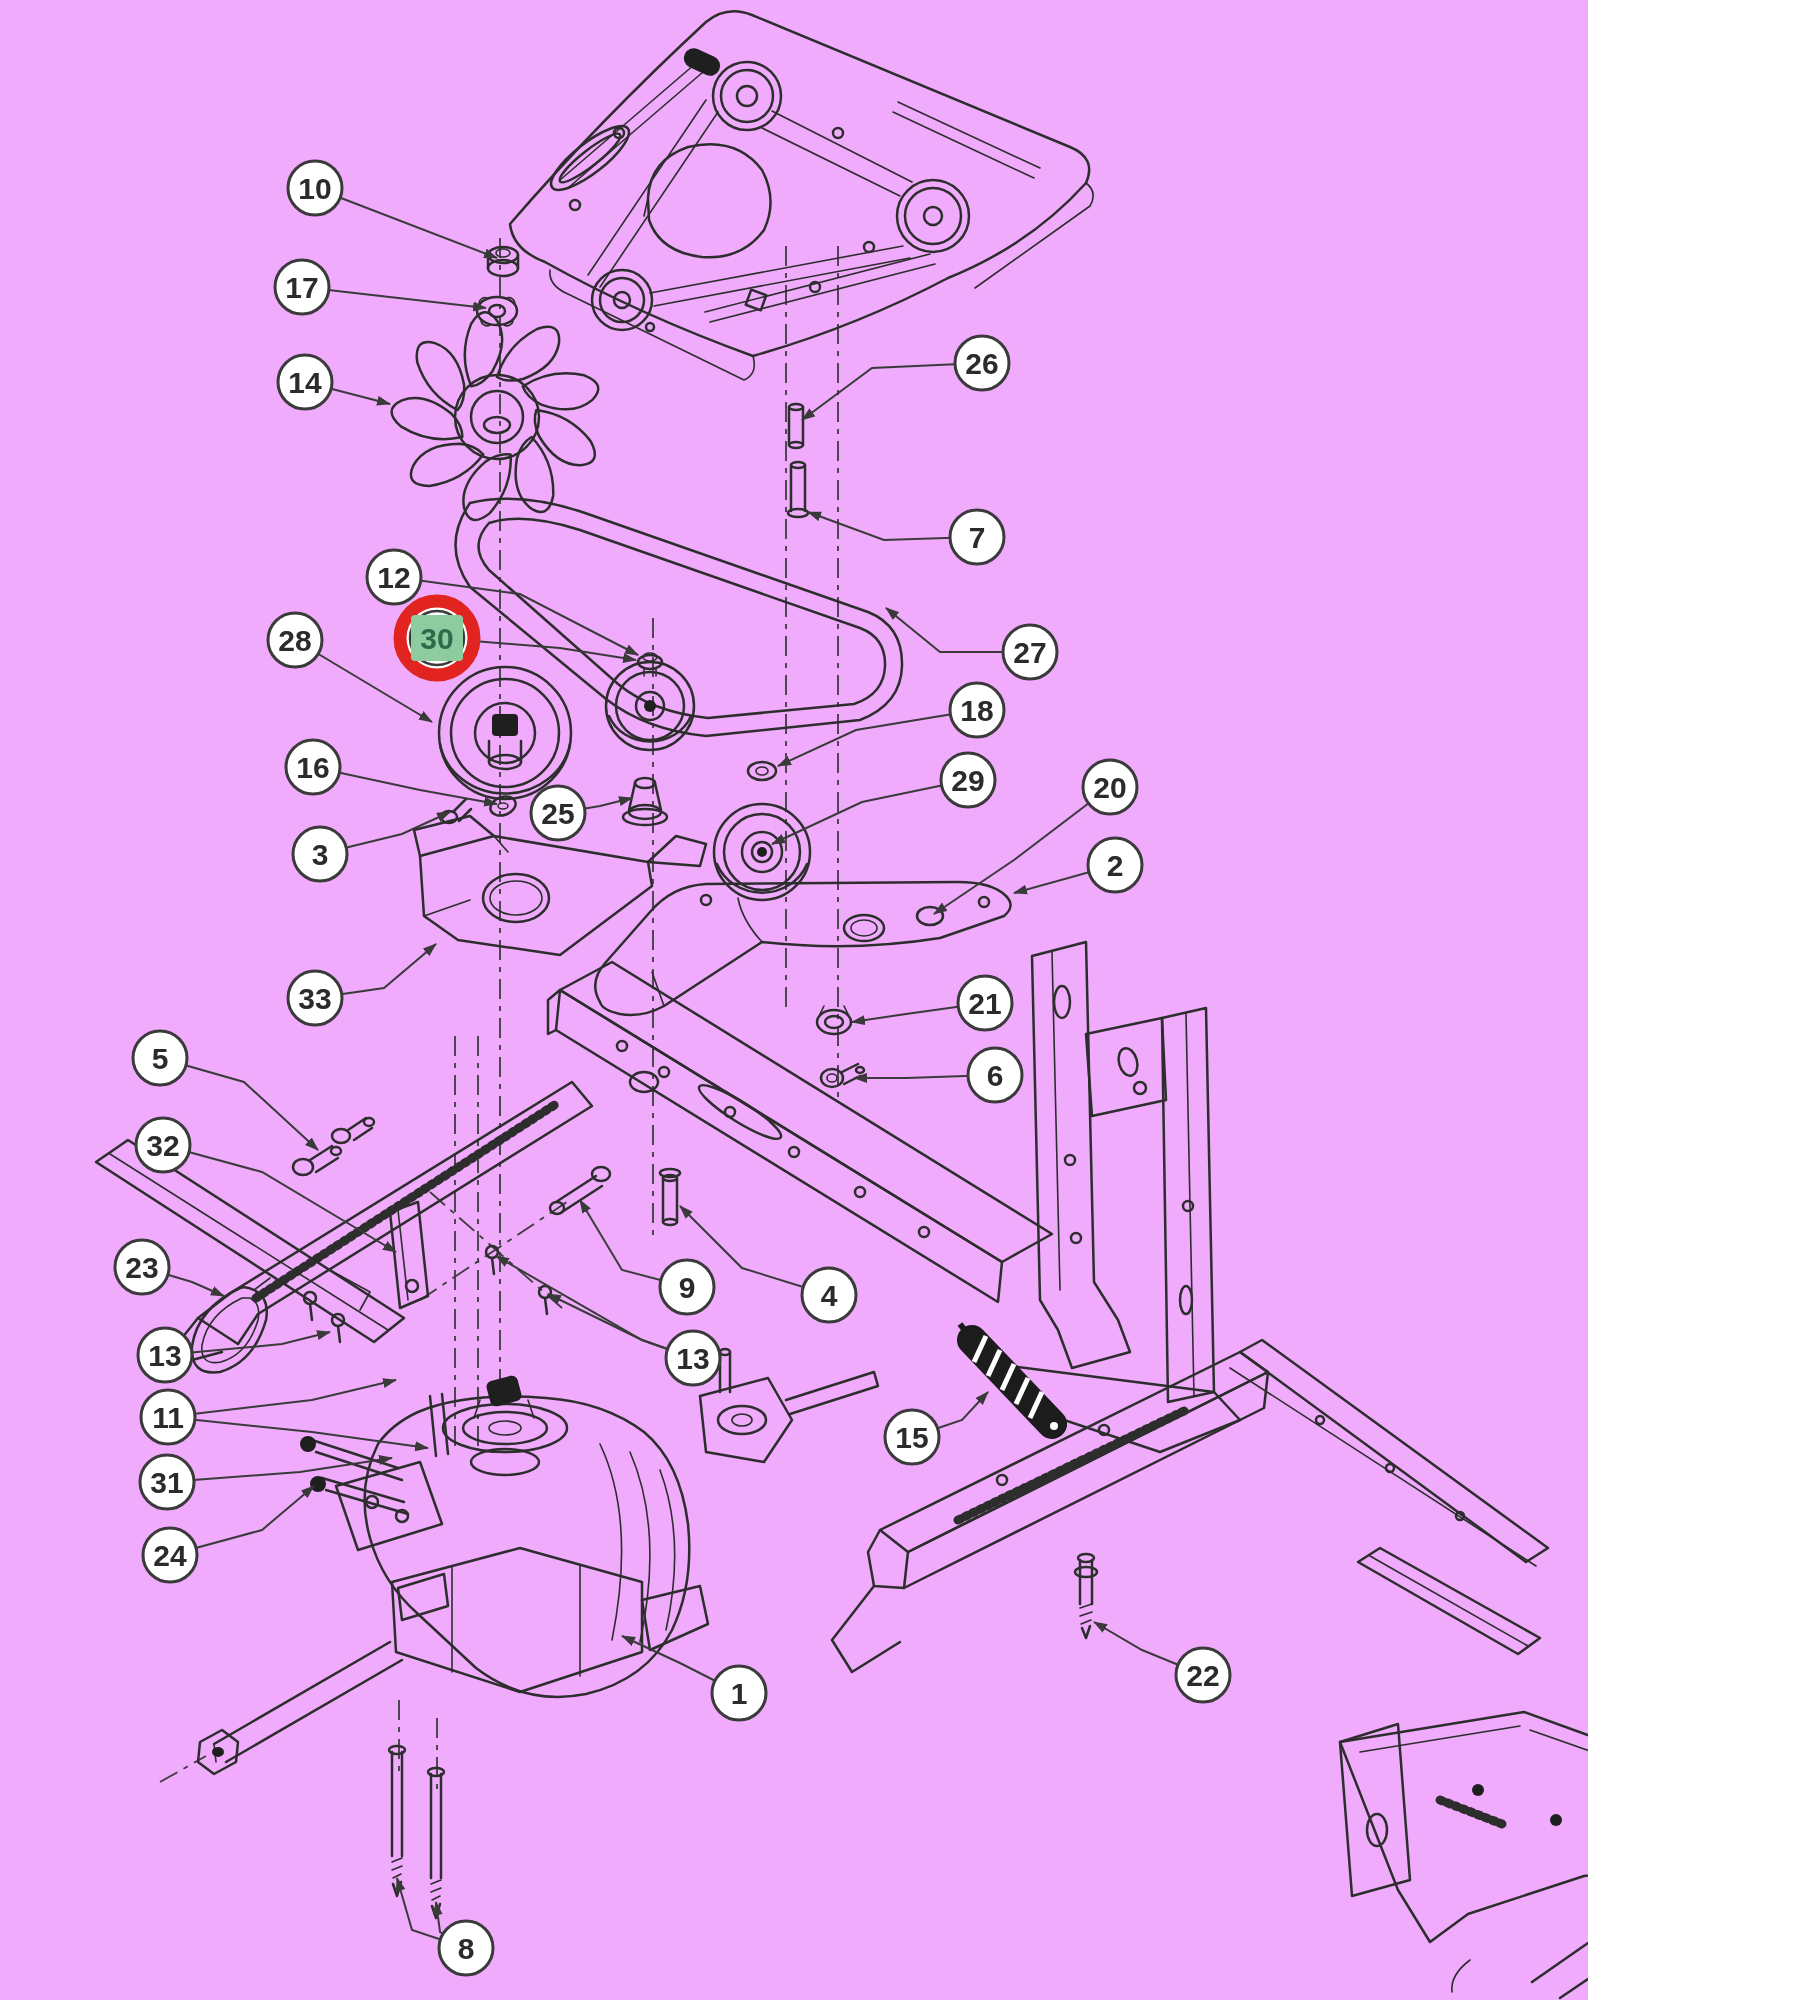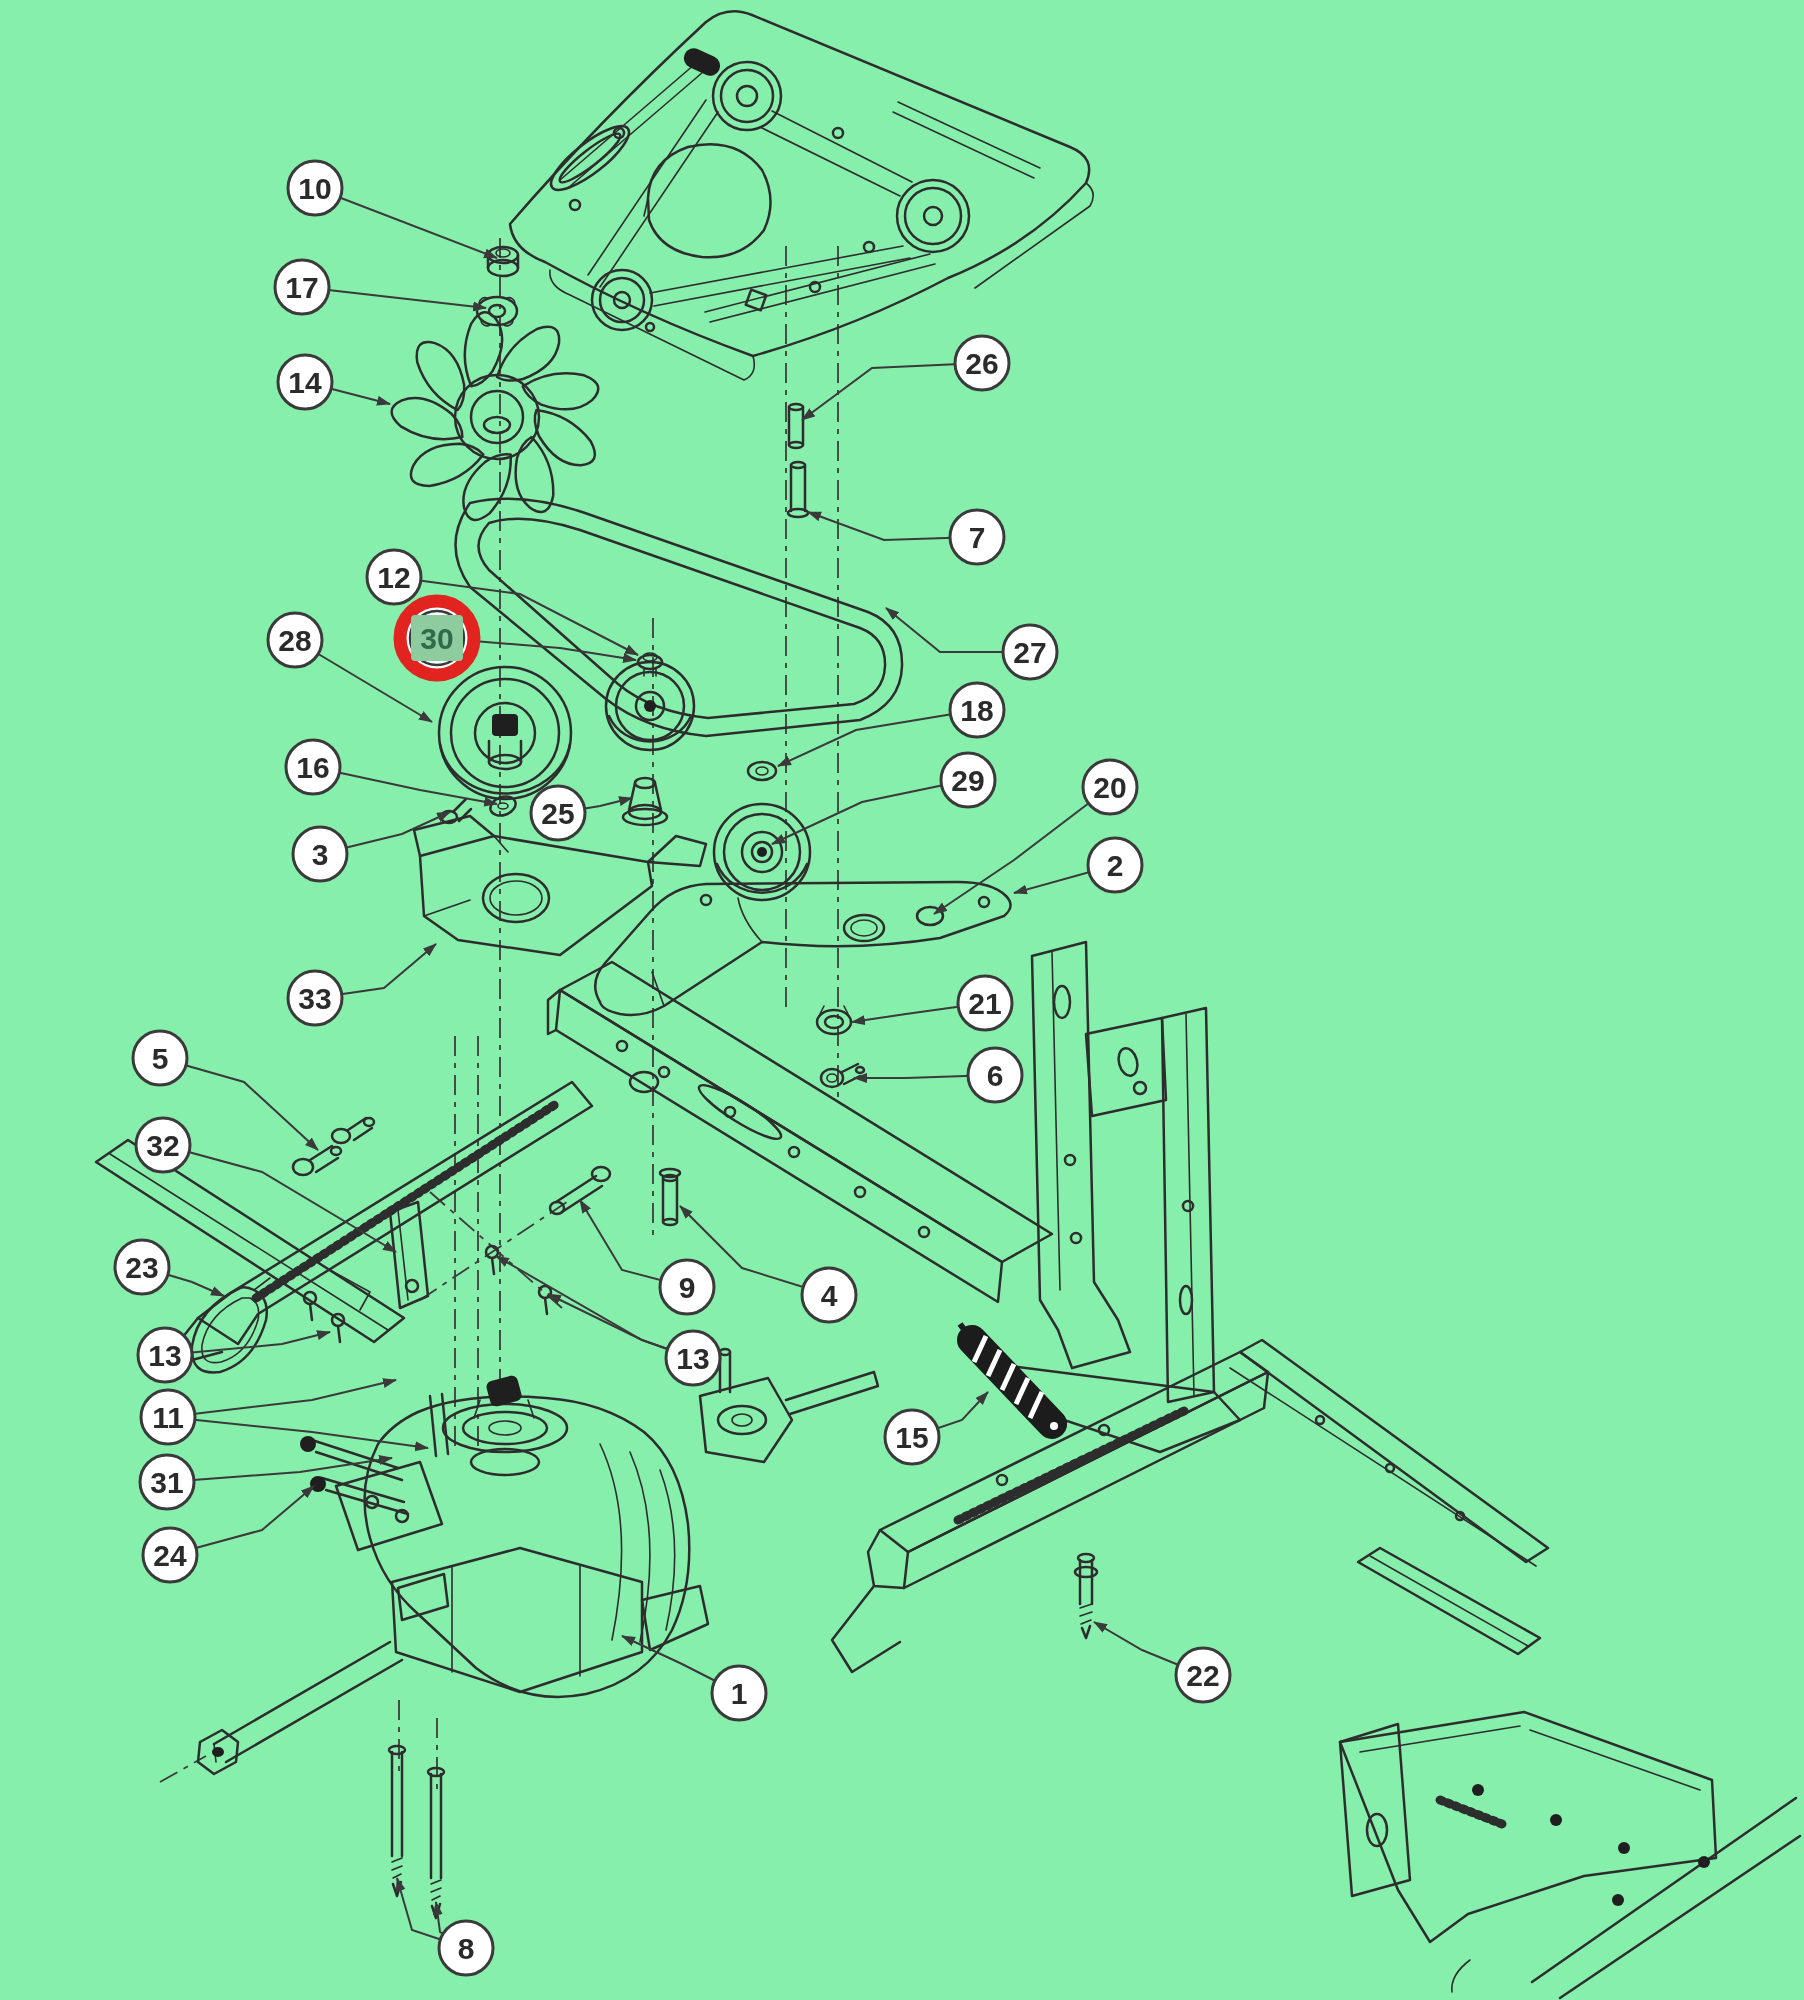--- a/index.html
+++ b/index.html
@@ -1,16 +1,16 @@
 <!DOCTYPE html>
 <html><head>
 <meta charset="utf-8">
 <style>
   html,body{margin:0;padding:0;background:#ffffff;}
-  #stage{position:relative;width:1804px;height:2000px;background:#86efac;overflow:hidden;}
+  #stage{position:relative;width:1588px;height:2000px;background:#f0abfc;overflow:hidden;}
   svg{display:block;}
   .art{stroke:#2d2d2d;fill:none;stroke-width:2.5;stroke-linejoin:round;stroke-linecap:round;}
   .thin{stroke-width:1.6;}
   .dark{fill:#1f1f1f;stroke:none;}
   .hatch{stroke:#2d2d2d;fill:none;stroke-width:9;stroke-dasharray:3 5;}
   .cl{stroke:#3c3c3c;fill:none;stroke-width:1.8;stroke-dasharray:20 7 5 7;}
   .leader{fill:none;}
   text.balloon-num{font-family:"Liberation Sans",sans-serif;font-weight:bold;text-anchor:middle;}
 </style>
 </head>

